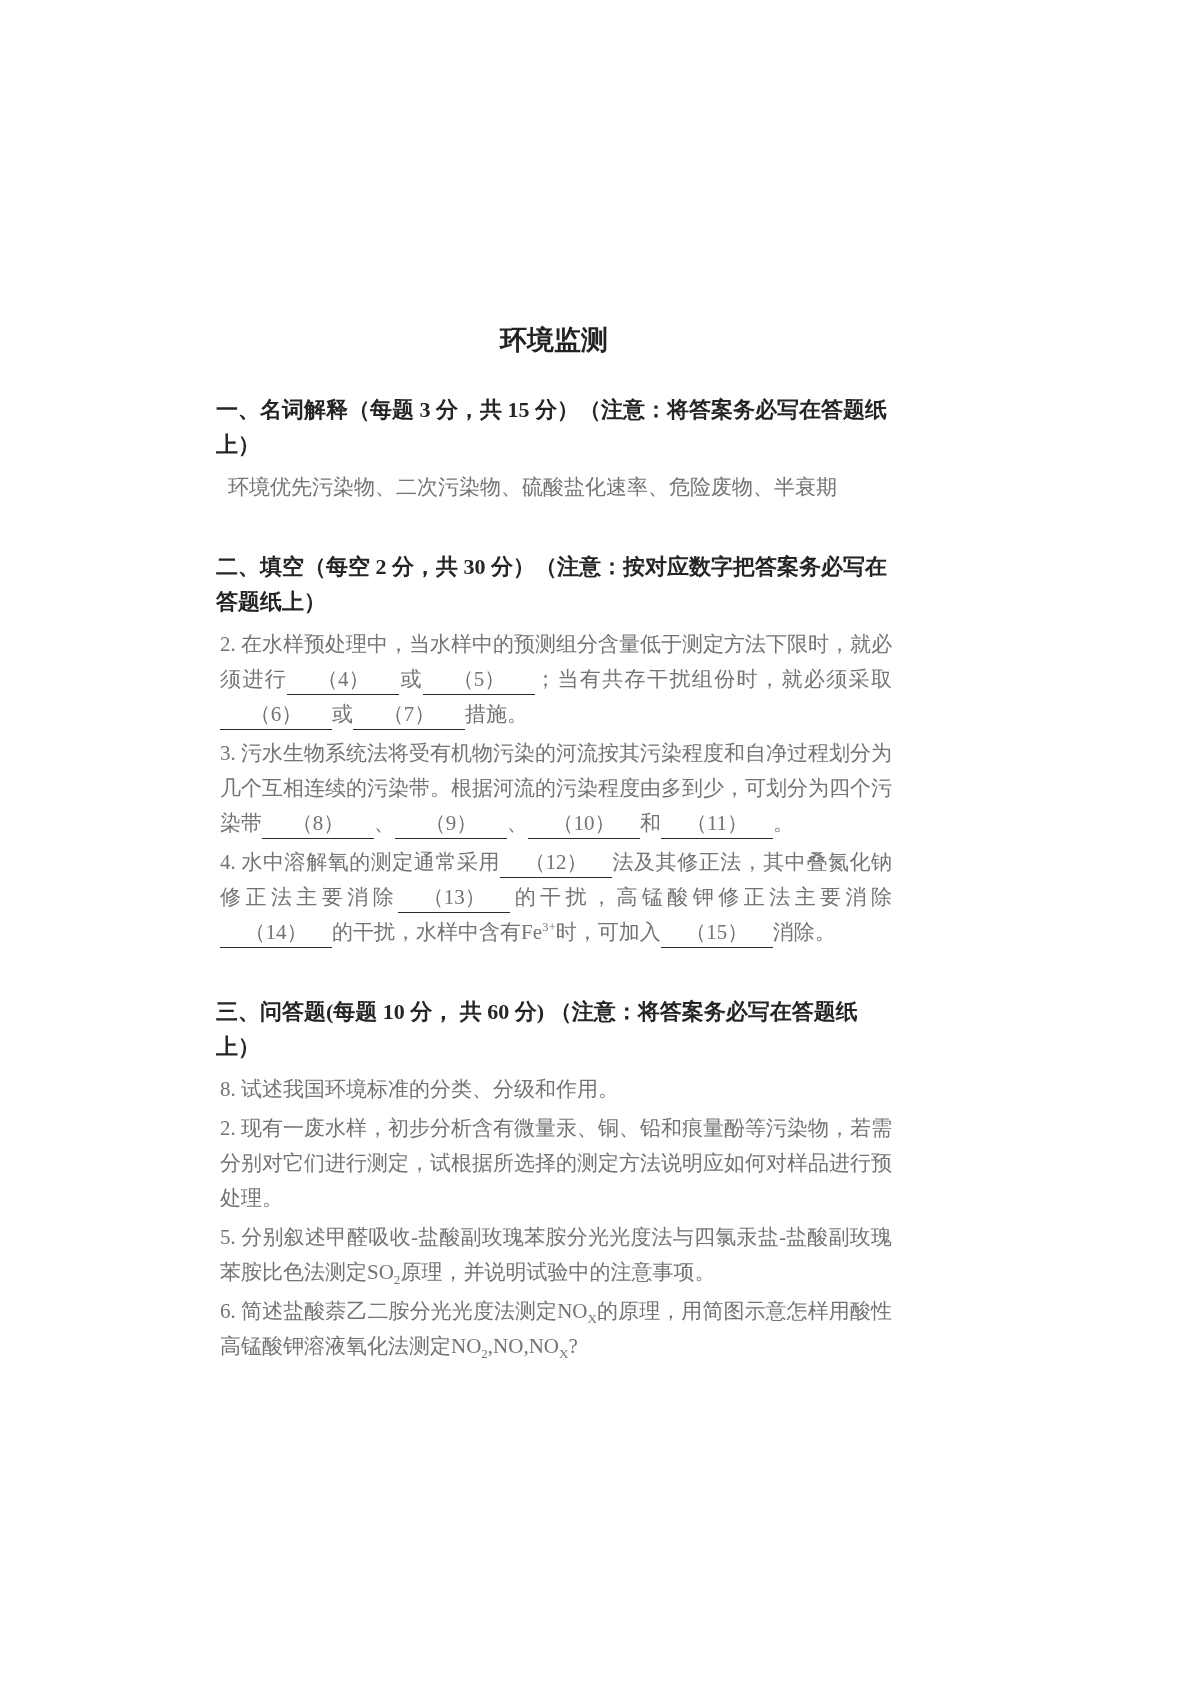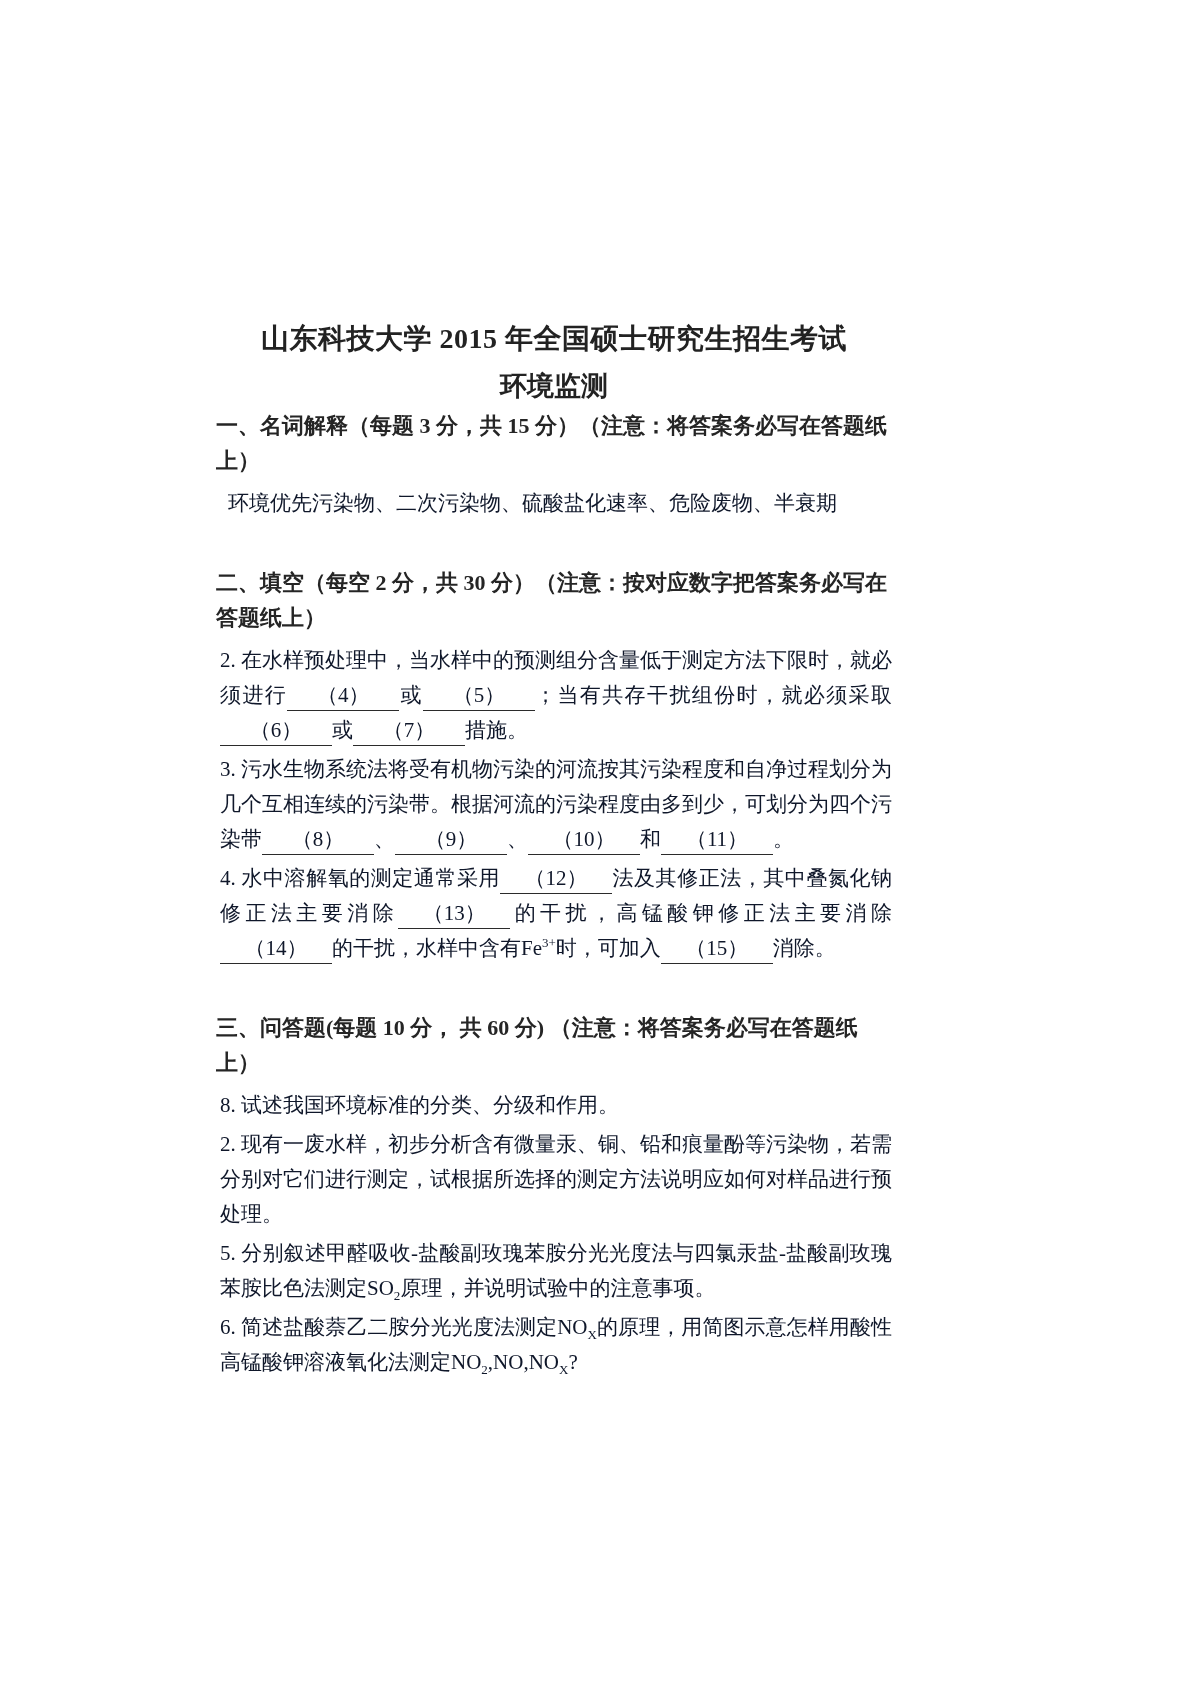--- a/index.html
+++ b/index.html
@@ -32,20 +32,21 @@
   }
   .subtitle {
     text-align: center;
     font-weight: bold;
     font-size: 27px;
     line-height: 44px;
     margin-top: 2px;
     color: #222222;
   }
   .sections {
+    margin-top: 30px;
   }
   .section {
     margin-top: 44px;
   }
   .section:first-child {
     margin-top: 0;
   }
   .section-heading {
     font-weight: bold;
     font-size: 22px;
@@ -55,21 +56,21 @@
   }
   .section-items {
     margin: 0;
   }
   .item {
     font-size: 21px;
     line-height: 35px;
     margin: 4px 0;
     padding-left: 4px;
     text-align: justify;
-    color: #0f172a;
+    color: #737373;
   }
   .terms-section .item {
     padding-left: 12px;
   }
   .blank {
     display: inline-block;
     min-width: 92px;
     padding: 0 10px;
     border-bottom: 1.5px solid #2b2b2b;
     text-align: center;
@@ -80,21 +81,20 @@
     line-height: 0;
   }
   sup { vertical-align: super; }
   sub { vertical-align: sub; }
 </style>
 </head>
 <body>
 
 <div class="page">
   <div class="content">
-    <div class="title">山东科技大学 2015 年全国硕士研究生招生考试</div>
     <div class="subtitle">环境监测</div>
     <div class="sections">
   <div class="section terms-section">
     <p class="section-heading">一、名词解释（每题 3 分，共 15 分）（注意：将答案务必写在答题纸上）</p>
     <div class="section-items">
             <p class="item"><span>环境优先污染物、二次污染物、硫酸盐化速率、危险废物、半衰期</span></p>
           </div>
   </div>
 
   <div class="section">

